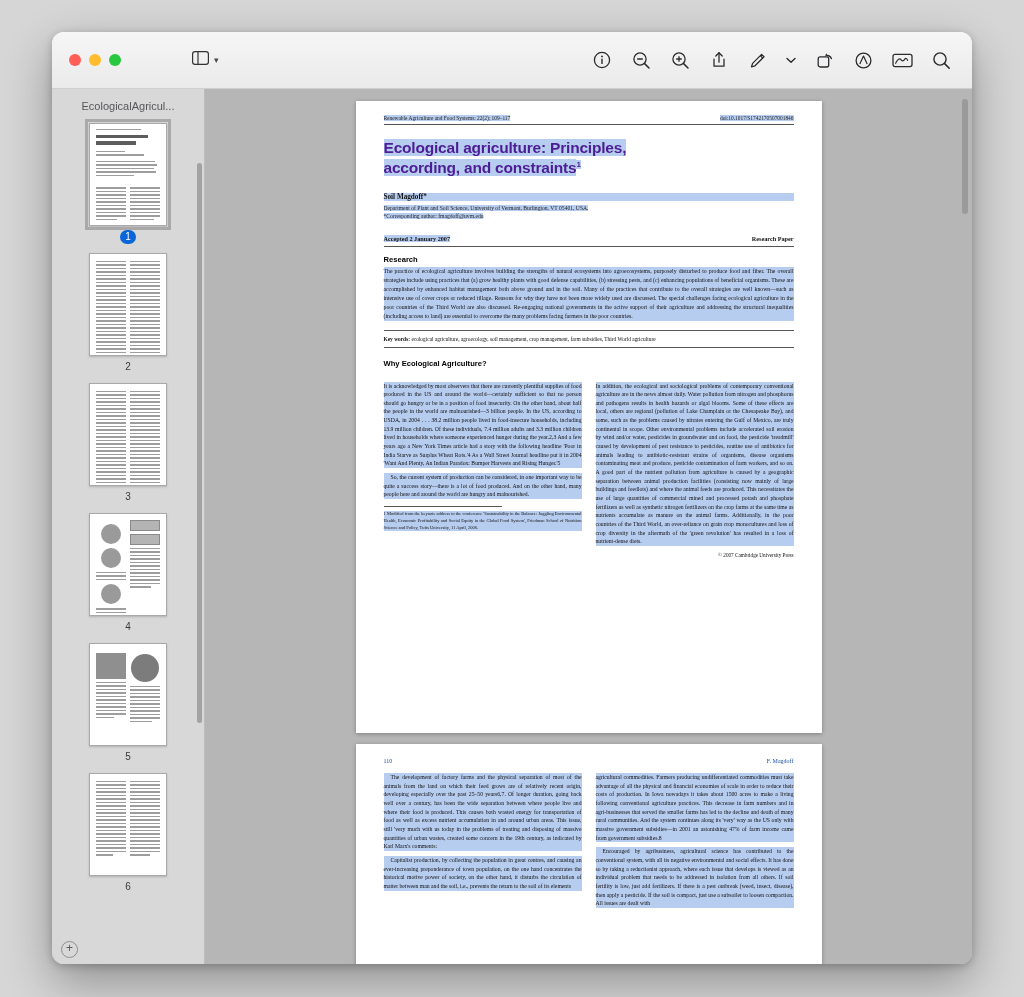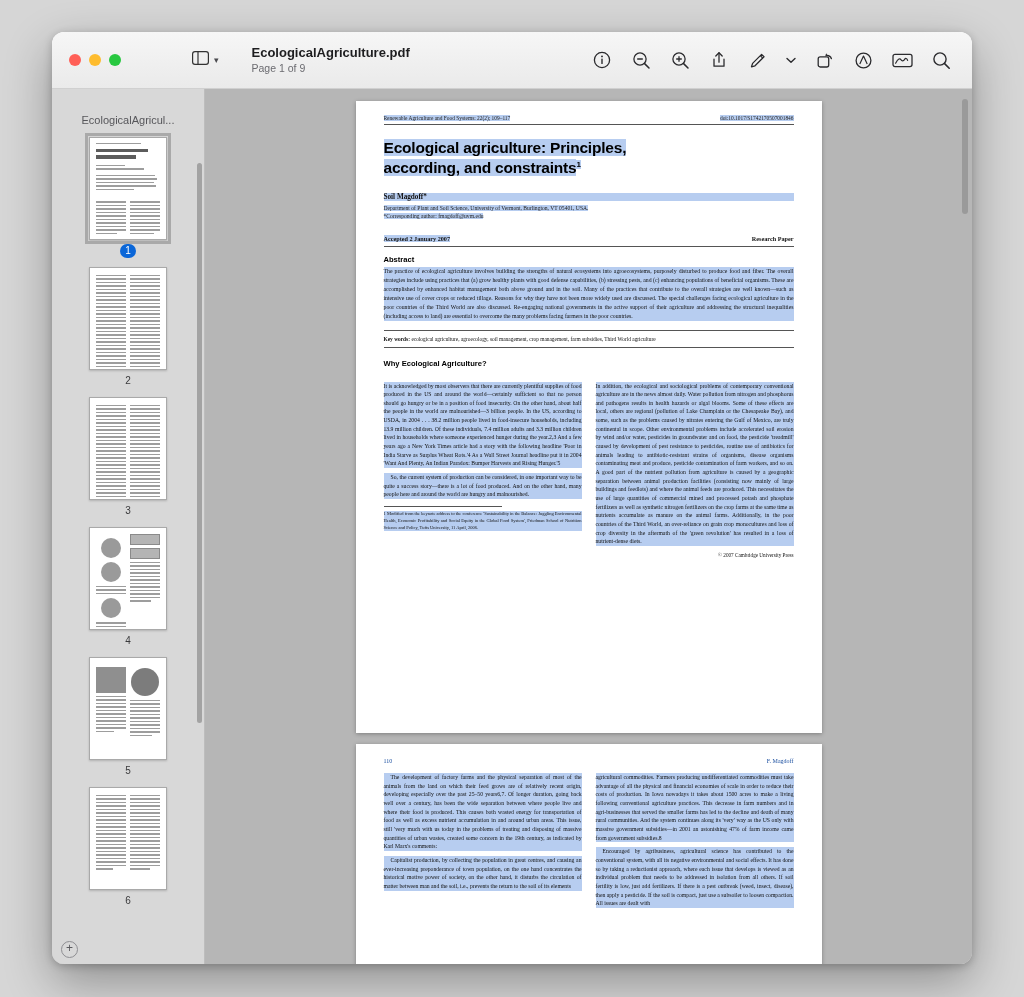--- a/index.html
+++ b/index.html
@@ -116,21 +116,20 @@
   }
   .sidebar-header {
     height: 26px;
     display: flex;
     align-items: center;
     justify-content: center;
     font-size: 11px;
     color: #56565a;
     flex: 0 0 auto;
     padding-top: 4px;
-    margin-top: 14px;
   }
   .thumbs {
     flex: 1 1 auto;
     overflow: hidden;
     padding: 4px 0 0 0;
   }
   .thumb-item {
     display: flex;
     flex-direction: column;
     align-items: center;
@@ -244,21 +243,21 @@
     font-family: "Liberation Serif", serif;
     border-bottom: 0.6px solid #555;
     padding-bottom: 3px;
     margin-bottom: 13px;
   }
   .art-title {
     font-family: "Liberation Sans", sans-serif;
     font-size: 15.5px;
     font-weight: bold;
     line-height: 1.32;
-    color: #000000;
+    color: #4c1d95;
     letter-spacing: -0.2px;
     margin-bottom: 14px;
   }
   .art-title sup { font-size: 8px; vertical-align: super; }
   .author {
     font-family: "Liberation Serif", serif;
     font-size: 7.2px;
     font-weight: bold;
     color: #111;
     margin-bottom: 3px;
@@ -365,24 +364,20 @@
       <div class="sidebar-toggle">
         <span>
           <svg width="17" height="14" viewBox="0 0 17 14">
             <rect x="0.6" y="0.6" width="15.8" height="12.8" rx="2.4" fill="none" stroke="#333" stroke-width="1.2"></rect>
             <line x1="6" y1="0.6" x2="6" y2="13.4" stroke="#333" stroke-width="1.2"></line>
           </svg>
         </span>
         <span class="chev" style="margin-left:2px">▾</span>
       </div>
 
-      <div class="doc-title-wrap">
-        <span class="doc-title">EcologicalAgriculture.pdf</span>
-        <span class="doc-sub">Page 1 of 9</span>
-      </div>
     </div>
 
     <div class="tb-right">
       <span class="tb-icon">
         <svg width="18" height="18" viewBox="0 0 18 18">
             <circle cx="9" cy="9" r="7.6" fill="none" stroke="#2b2b2e" stroke-width="1.3"></circle>
             <circle cx="9" cy="5.4" r="0.95" fill="#2b2b2e"></circle>
             <rect x="8.3" y="7.4" width="1.4" height="5.6" rx="0.6" fill="#2b2b2e"></rect>
           </svg>
       </span>
@@ -796,21 +791,21 @@
         <div class="affil">
           <span class="hl">Department of Plant and Soil Science, University of Vermont, Burlington, VT 05401, USA.</span><br>
           <span class="hl">*Corresponding author: fmagdoff@uvm.edu</span>
         </div>
 
         <div class="accept-row">
           <span class="hl">Accepted 2 January 2007</span>
           <span>Research Paper</span>
         </div>
 
-        <div class="sec-h">Abstract</div>
+        <div class="sec-h">Research</div>
         <p class="abstract-p hl">The practice of ecological agriculture involves building the strengths of natural ecosystems into agroecosystems, purposely disturbed to produce food and fiber. The overall strategies include using practices that (a) grow healthy plants with good defense capabilities, (b) stressing pests, and (c) enhancing populations of beneficial organisms. These are accomplished by enhanced habitat management both above ground and in the soil. Many of the practices that contribute to the overall strategies are well known—such as intensive use of cover crops or reduced tillage. Reasons for why they have not been more widely used are discussed. The special challenges facing ecological agriculture in the poor countries of the Third World are also discussed. Re-engaging national governments in the active support of their agriculture and addressing the structural inequalities (including access to land) are essential to overcome the many problems facing farmers in the poor countries.</p>
 
         <div class="kw">
           <b>Key words:</b>
           <span>ecological agriculture, agroecology, soil management, crop management, farm subsidies, Third World agriculture</span>
         </div>
 
         <div class="sec-h" style="margin-bottom:14px">Why Ecological Agriculture?</div>
 
         <div class="cols">

